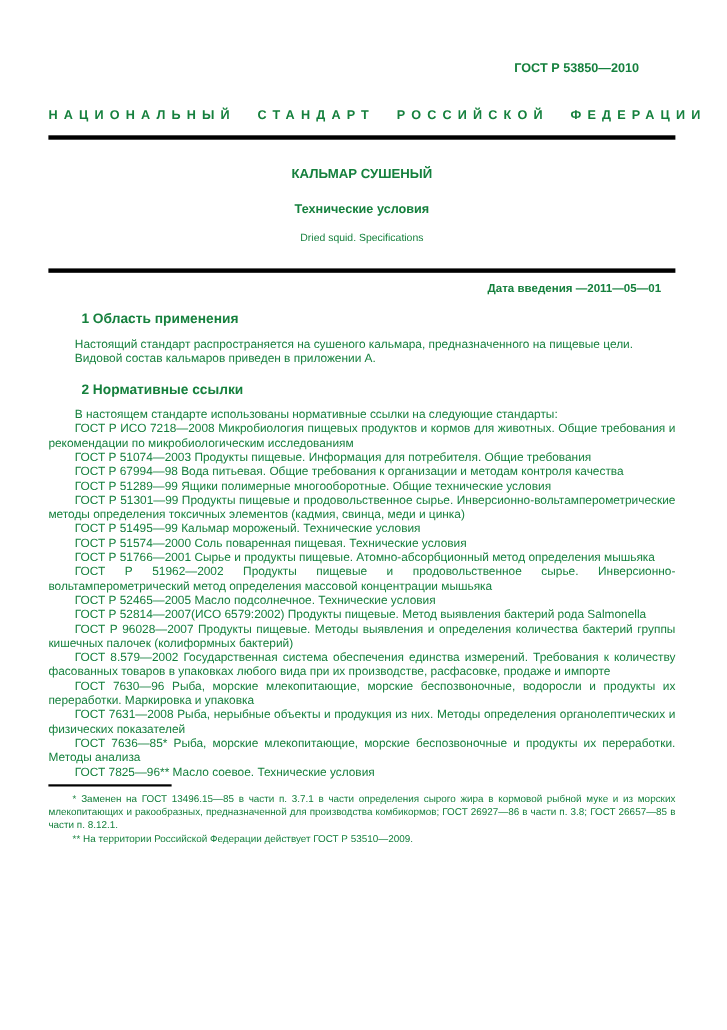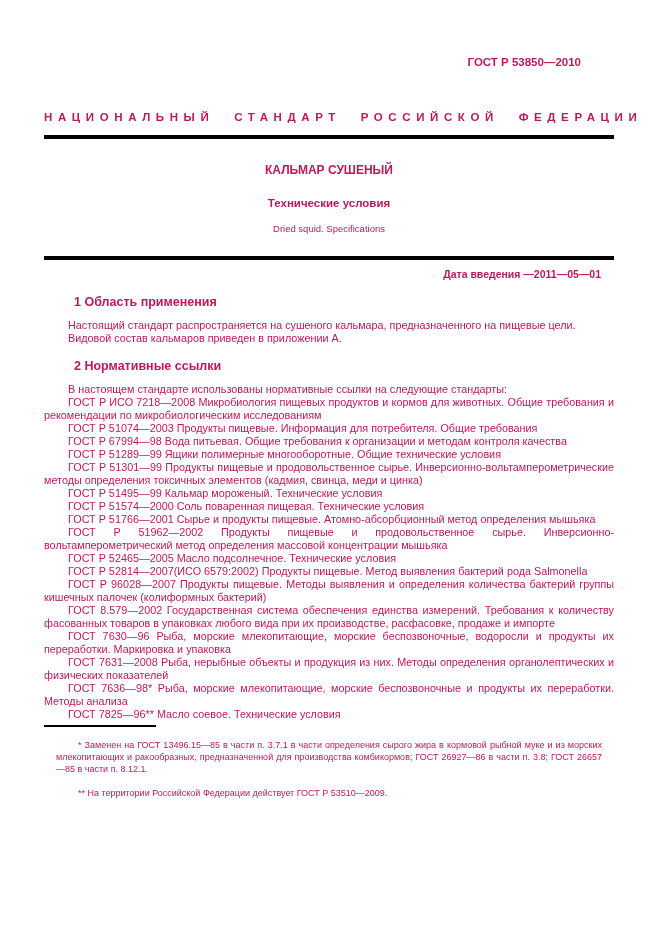--- a/index.html
+++ b/index.html
@@ -1,35 +1,35 @@
 <!DOCTYPE html>
 <html lang="ru"><head>
 <meta charset="utf-8">
 <style>
   html, body { margin: 0; padding: 0; background: #ffffff; }
   .page {
     position: relative;
     width: 661px;
     height: 936px;
     background: #ffffff;
-    color: #be185d;
+    color: #15803d;
     font-family: "Liberation Sans", sans-serif;
     box-sizing: border-box;
     padding: 56px 47px 0 44px;
     overflow: hidden;
   }
   .doc-code {
     text-align: right;
     font-weight: bold;
     font-size: 11.5px;
     line-height: 13px;
     padding-right: 33px;
   }
   .banner {
-    margin-top: 42px;
+    margin-top: 30px;
     font-weight: bold;
     font-size: 11.5px;
     line-height: 13px;
     letter-spacing: 5.6px;
     word-spacing: 11px;
     white-space: nowrap;
   }
   .rule { background: #000; }
   .rule.r1 { height: 4px; margin-top: 11px; }
   .rule.r2 { height: 4px; margin-top: 22px; }
@@ -59,21 +59,21 @@
     text-indent: 24px;
   }
   .footnote-block { margin-top: 4px; }
   .fn-rule {
     width: 112px;
     height: 0;
     border-top: 2px solid #000;
     margin: 3px 0 5px 0;
   }
   .footnote {
-    margin: 12px;
+    margin: 0;
     font-size: 9px;
     line-height: 12px;
     text-align: justify;
     text-indent: 22px;
   }
   .footer {
     position: absolute;
     left: 44px;
     top: 818px;
     width: 570px;
@@ -128,21 +128,21 @@
         <p class="para">ГОСТ Р 51495—99 Кальмар мороженый. Технические условия</p>
         <p class="para">ГОСТ Р 51574—2000 Соль поваренная пищевая. Технические условия</p>
         <p class="para">ГОСТ Р 51766—2001 Сырье и продукты пищевые. Атомно-абсорбционный метод определения мышьяка</p>
         <p class="para">ГОСТ Р 51962—2002 Продукты пищевые и продовольственное сырье. Инверсионно-вольтамперометрический метод определения массовой концентрации мышьяка</p>
         <p class="para">ГОСТ Р 52465—2005 Масло подсолнечное. Технические условия</p>
         <p class="para">ГОСТ Р 52814—2007(ИСО 6579:2002) Продукты пищевые. Метод выявления бактерий рода Salmonella</p>
         <p class="para">ГОСТ Р 96028—2007 Продукты пищевые. Методы выявления и определения количества бактерий группы кишечных палочек (колиформных бактерий)</p>
         <p class="para">ГОСТ 8.579—2002 Государственная система обеспечения единства измерений. Требования к количеству фасованных товаров в упаковках любого вида при их производстве, расфасовке, продаже и импорте</p>
         <p class="para">ГОСТ 7630—96 Рыба, морские млекопитающие, морские беспозвоночные, водоросли и продукты их переработки. Маркировка и упаковка</p>
         <p class="para">ГОСТ 7631—2008 Рыба, нерыбные объекты и продукция из них. Методы определения органолептических и физических показателей</p>
-        <p class="para">ГОСТ 7636—98* Рыба, морские млекопитающие, морские беспозвоночные и продукты их переработки. Методы анализа</p>
+        <p class="para">ГОСТ 7636—85* Рыба, морские млекопитающие, морские беспозвоночные и продукты их переработки. Методы анализа</p>
         <p class="para">ГОСТ 7825—96** Масло соевое. Технические условия</p>
       </div>
   </section>
 
   <div class="footnote-block">
     <div class="fn-rule"></div>
     <div>
         <p class="footnote">* Заменен на ГОСТ 13496.15—85 в части п. 3.7.1 в части определения сырого жира в кормовой рыбной муке и из морских млекопитающих и ракообразных, предназначенной для производства комбикормов; ГОСТ 26927—86 в части п. 3.8; ГОСТ 26657—85 в части п. 8.12.1.</p>
         <p class="footnote">** На территории Российской Федерации действует ГОСТ Р 53510—2009.</p>
       </div>

